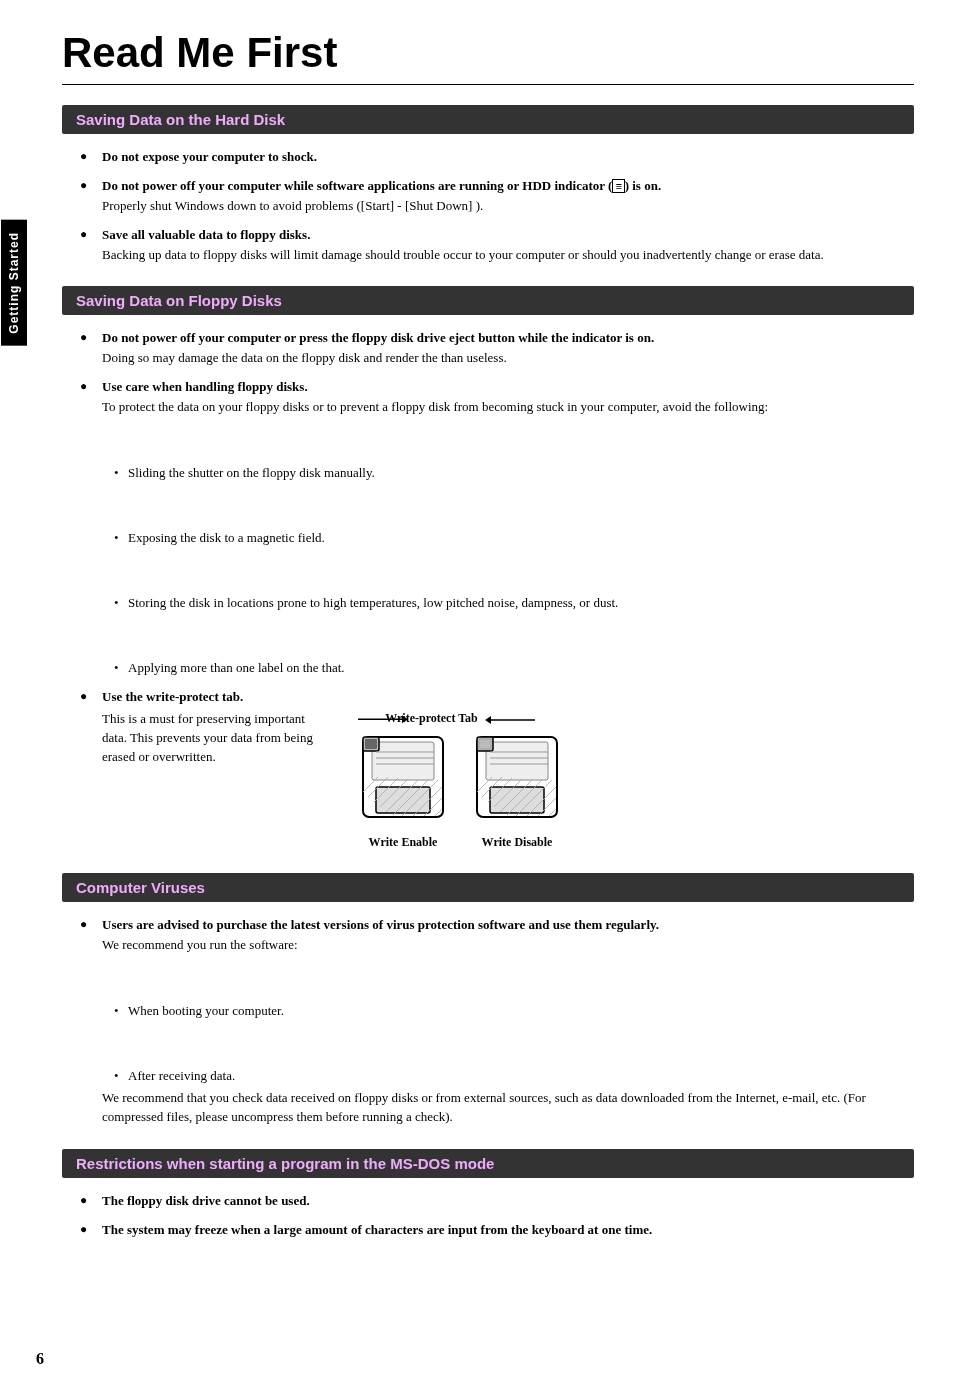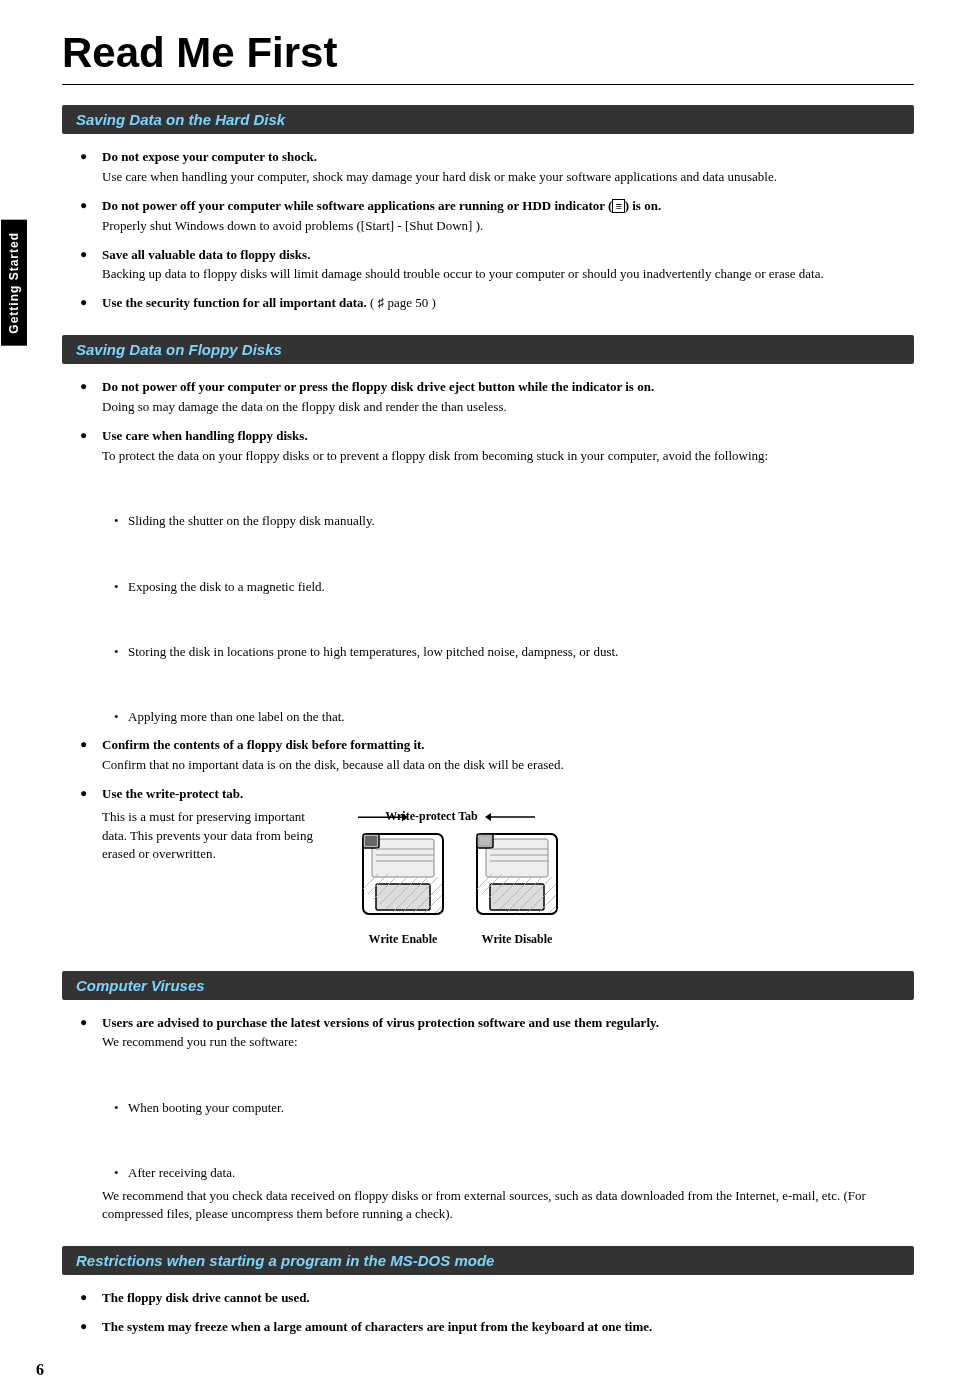--- a/index.html
+++ b/index.html
@@ -64,28 +64,27 @@
 
     .title-divider {
       border: none;
       border-top: 1.5px solid #000;
       margin-bottom: 20px;
     }
 
     
     .section-header {
       background: #333;
-      color: #7dd3fc;
+      color: #f0abfc;
       font-size: 15px;
       font-weight: bold;
       font-family: Arial, Helvetica, sans-serif;
       padding: 6px 14px;
       margin-bottom: 14px;
       border-radius: 2px;
-      font-style: italic;
     }
 
     
     .section-block {
       margin-bottom: 22px;
     }
 
     
     .bullet-list {
       list-style: none;
@@ -176,57 +175,48 @@
   <div class="main-content">
 
     <h1 class="page-title">Read Me First</h1>
     <hr class="title-divider">
 
     <div class="section-block">
       <div class="section-header">Saving Data on the Hard Disk</div>
       <ul class="bullet-list">
         <li>
           <span class="item-bold">Do not expose your computer to shock.</span>
-          <span class="sub-text">Use care when handling your computer, shock may damage your hard disk or make your software applications and data unusable.</span>
         </li>
         <li>
           <span class="item-bold">Do not power off your computer while software applications are running or HDD indicator (<span style="border:1px solid #000;padding:0 2px;font-size:11px;">≡</span>) is on.</span>
           <span class="sub-text">Properly shut Windows down to avoid problems ([Start] - [Shut Down] ).</span>
         </li>
         <li>
           <span class="item-bold">Save all valuable data to floppy disks.</span>
           <span class="sub-text">Backing up data to floppy disks will limit damage should trouble occur to your computer or should you inadvertently change or erase data.</span>
-        </li>
-        <li>
-          <span class="item-bold">Use the security function for all important data.</span>
-          <span> ( ♯ page 50 )</span>
         </li>
       </ul>
     </div>
 
     <div class="section-block">
       <div class="section-header">Saving Data on Floppy Disks</div>
       <ul class="bullet-list">
         <li>
           <span class="item-bold">Do not power off your computer or press the floppy disk drive eject button while the indicator is on.</span>
           <span class="sub-text">Doing so may damage the data on the floppy disk and render the than useless.</span>
         </li>
         <li>
           <span class="item-bold">Use care when handling floppy disks.</span>
           <span class="sub-text">To protect the data on your floppy disks or to prevent a floppy disk from becoming stuck in your computer, avoid the following:</span>
           <ul class="sub-bullet-list">
             <li>Sliding the shutter on the floppy disk manually.</li>
             <li>Exposing the disk to a magnetic field.</li>
             <li>Storing the disk in locations prone to high temperatures, low pitched noise, dampness, or dust.</li>
             <li>Applying more than one label on the that.</li>
           </ul>
-        </li>
-        <li>
-          <span class="item-bold">Confirm the contents of a floppy disk before formatting it.</span>
-          <span class="sub-text">Confirm that no important data is on the disk, because all data on the disk will be erased.</span>
         </li>
         <li>
           <span class="item-bold">Use the write-protect tab.</span>
           
           <div style="display:flex; align-items:flex-start; gap:8px; margin-top:4px;">
             <div style="max-width:230px; line-height:1.45;">
               This is a must for preserving important data. This prevents your data from being erased or overwritten.
             </div>
 
             <div style="display:flex; flex-direction:column; align-items:center; position:relative; min-width:240px;">

